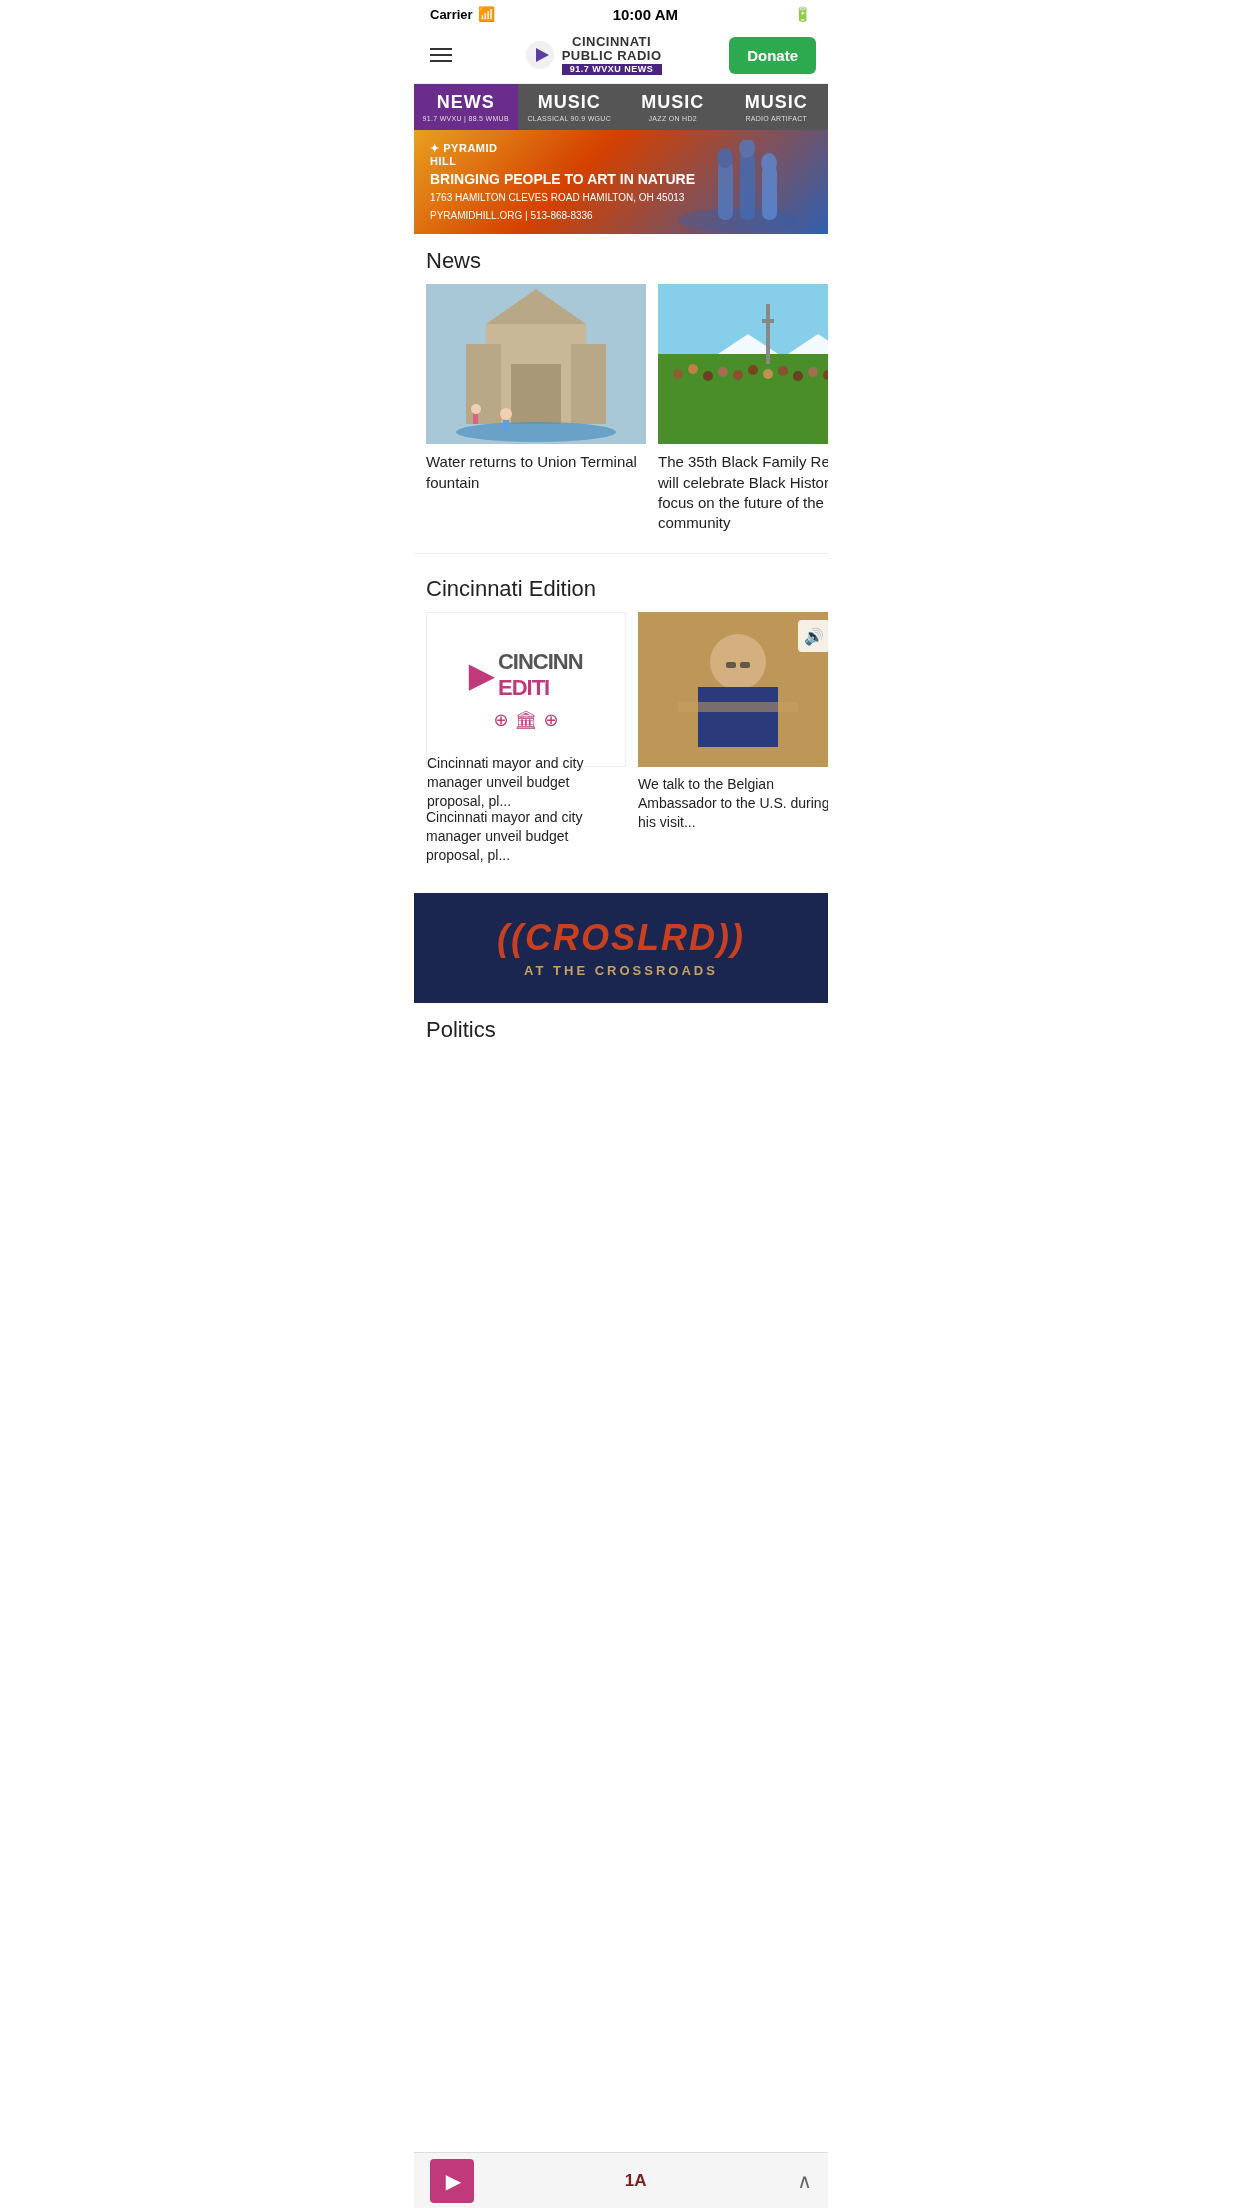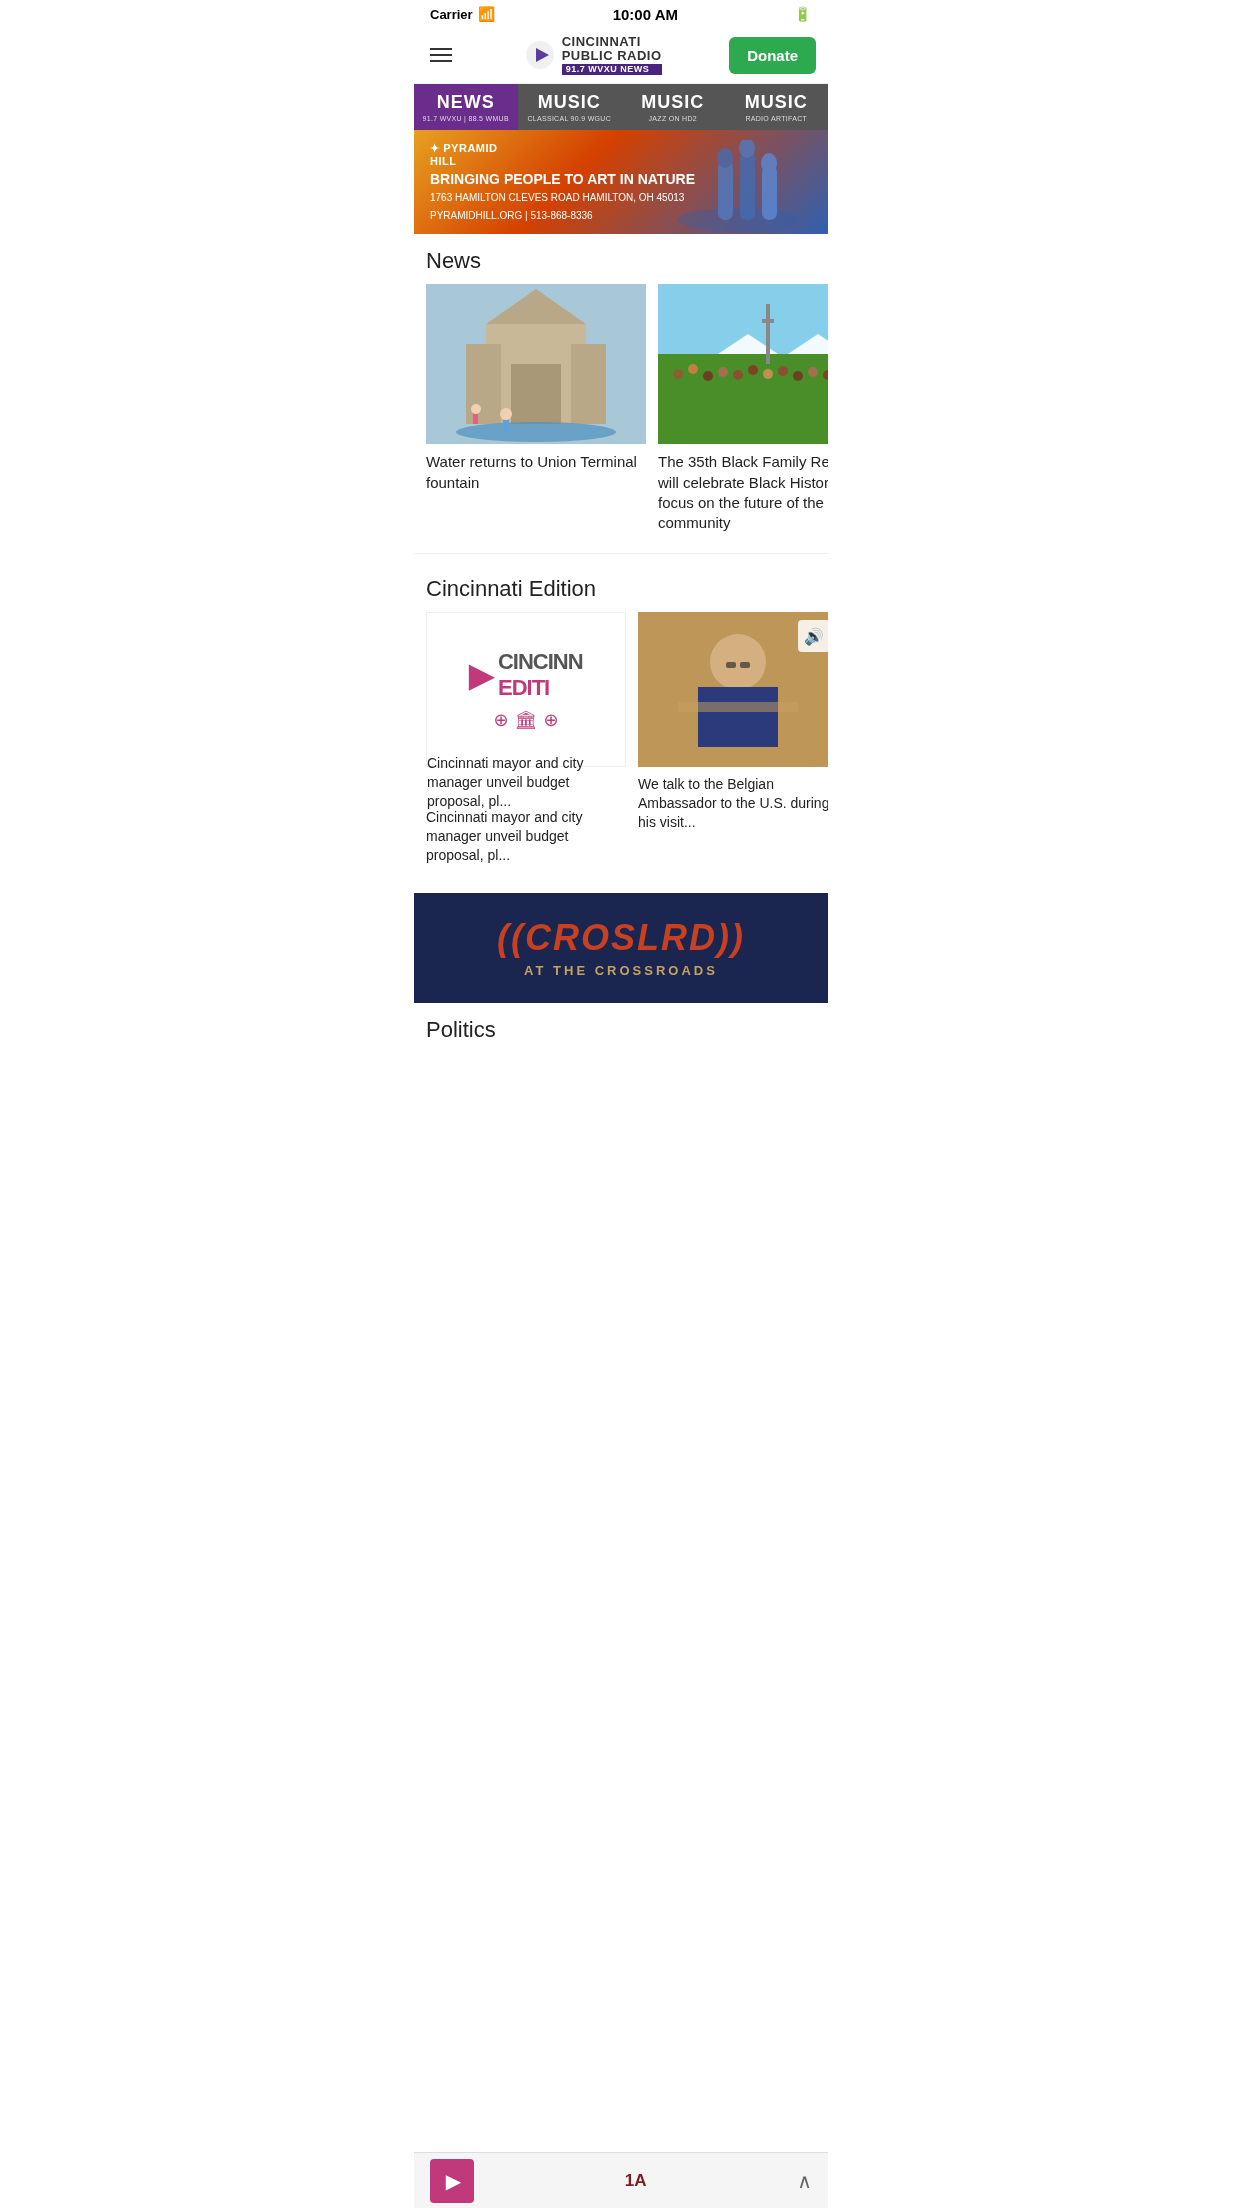--- a/index.html
+++ b/index.html
@@ -46,20 +46,21 @@
     .hamburger span {
       display: block;
       width: 22px;
       height: 2px;
       background: #333;
     }
     .logo-container {
       display: flex;
       align-items: center;
       gap: 6px;
+      text-align: center;
     }
     .logo-play {
       width: 32px;
       height: 32px;
     }
     .logo-text {
       display: flex;
       flex-direction: column;
       line-height: 1.1;
     }

